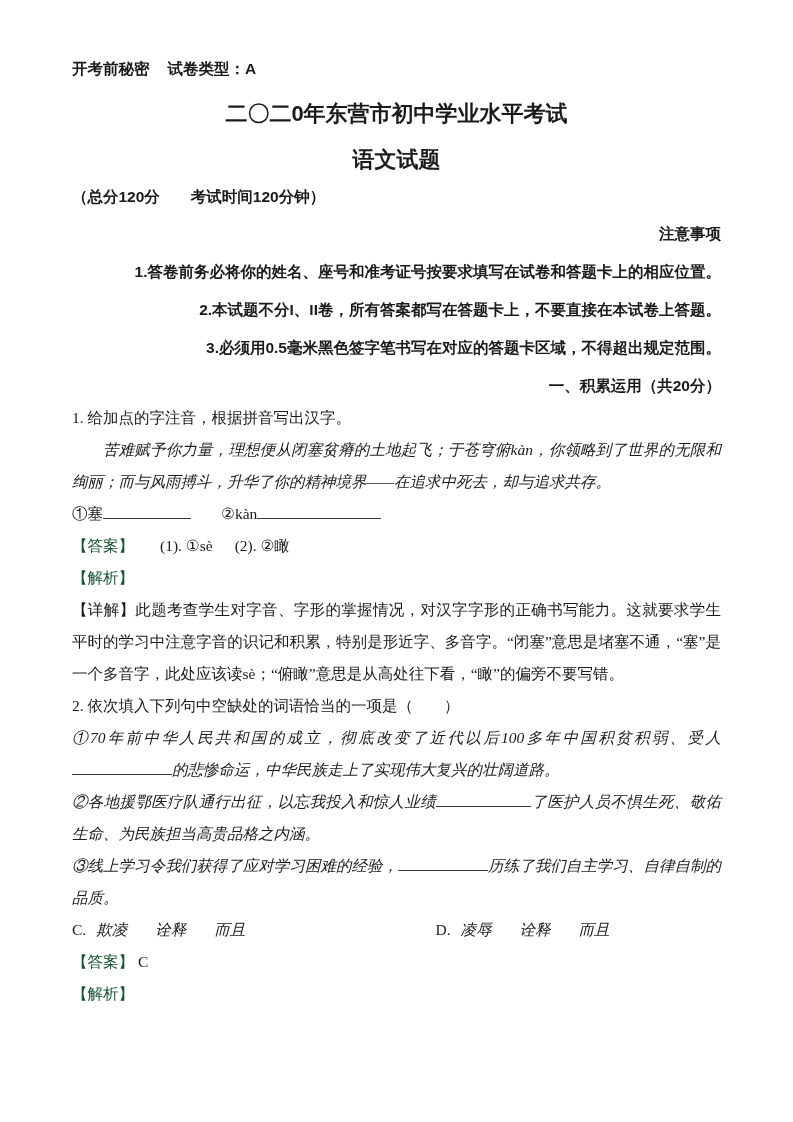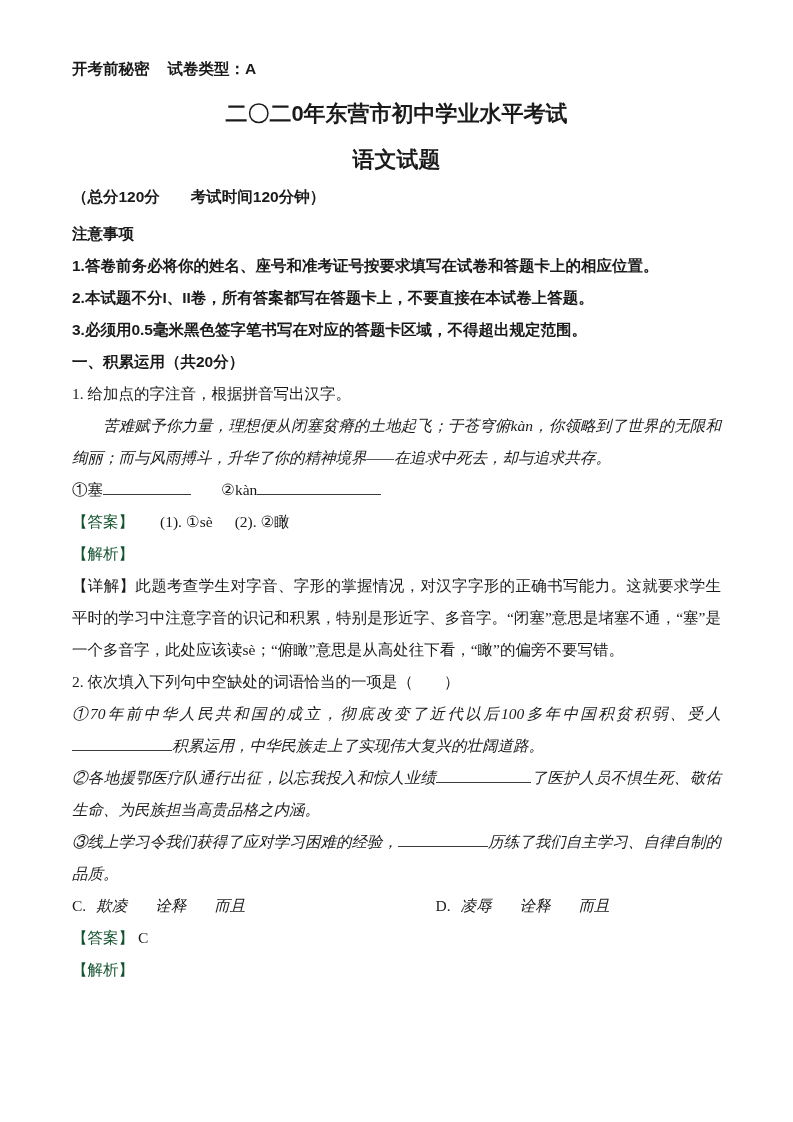--- a/index.html
+++ b/index.html
@@ -25,21 +25,21 @@
     font-family: "Liberation Sans", "DejaVu Sans", sans-serif;
     text-align: left; font-weight: bold; font-size: 15.5px; line-height: 30px;
     margin-bottom: 6px;
   }
   
   .line, .para {
     font-size: 15.5px; line-height: 32px; text-align: justify;
   }
   .bold-sans {
     font-family: "Liberation Sans", "DejaVu Sans", sans-serif;
-    font-weight: bold; text-align: left;
+    font-weight: bold; text-align: right; margin-top: 6px;
   }
   .kai { font-style: italic; }
   .indent2 { text-indent: 2em; }
   
   .blank {
     display: inline-block; border-bottom: 1px solid #3a3a3a;
     height: 15px; vertical-align: baseline;
   }
   .w88 { width: 88px; } .w124 { width: 124px; } .w100 { width: 100px; }
   .w95 { width: 95px; } .w90 { width: 90px; }
@@ -88,21 +88,21 @@
   </div>
   <div class="line">
     <span class="ans-label">【答案】</span><span class="ans-item1">(1). ①sè</span><span class="ans-item2">(2). ②瞰</span>
   </div>
   <div class="line">
     <span class="ans-label">【解析】</span>
   </div>
   <div class="para"><span>【详解】</span><span>此题考查学生对字音、字形的掌握情况，对汉字字形的正确书写能力。这就要求学生平时的学习中注意字音的识记和积累，特别是形近字、多音字。“闭塞”意思是堵塞不通，“塞”是一个多音字，此处应该读sè；“俯瞰”意思是从高处往下看，“瞰”的偏旁不要写错。</span></div>
 
   <div class="line">2. 依次填入下列句中空缺处的词语恰当的一项是（　　）</div>
-  <div class="para kai"><span>①70年前中华人民共和国的成立，彻底改变了近代以后100多年中国积贫积弱、受人</span><span class="blank w100"></span><span>积累运用，中华民族走上了实现伟大复兴的壮阔道路。</span></div>
+  <div class="para kai"><span>①70年前中华人民共和国的成立，彻底改变了近代以后100多年中国积贫积弱、受人</span><span class="blank w100"></span><span>的悲惨命运，中华民族走上了实现伟大复兴的壮阔道路。</span></div>
   <div class="para kai"><span>②各地援鄂医疗队通行出征，以忘我投入和惊人业绩</span><span class="blank w95"></span><span>了医护人员不惧生死、敬佑生命、为民族担当高贵品格之内涵。</span></div>
   <div class="para kai"><span>③线上学习令我们获得了应对学习困难的经验，</span><span class="blank w90"></span><span>历练了我们自主学习、自律自制的品质。</span></div>
 
   <div class="opt-row">
     <div class="opt-cell kai">
       <span class="olabel">C.</span><span class="word">欺凌</span><span class="word">诠释</span><span class="word">而且</span>
     </div>
     <div class="opt-cell right kai">
       <span class="olabel">D.</span><span class="word">凌辱</span><span class="word">诠释</span><span class="word">而且</span>
     </div>

